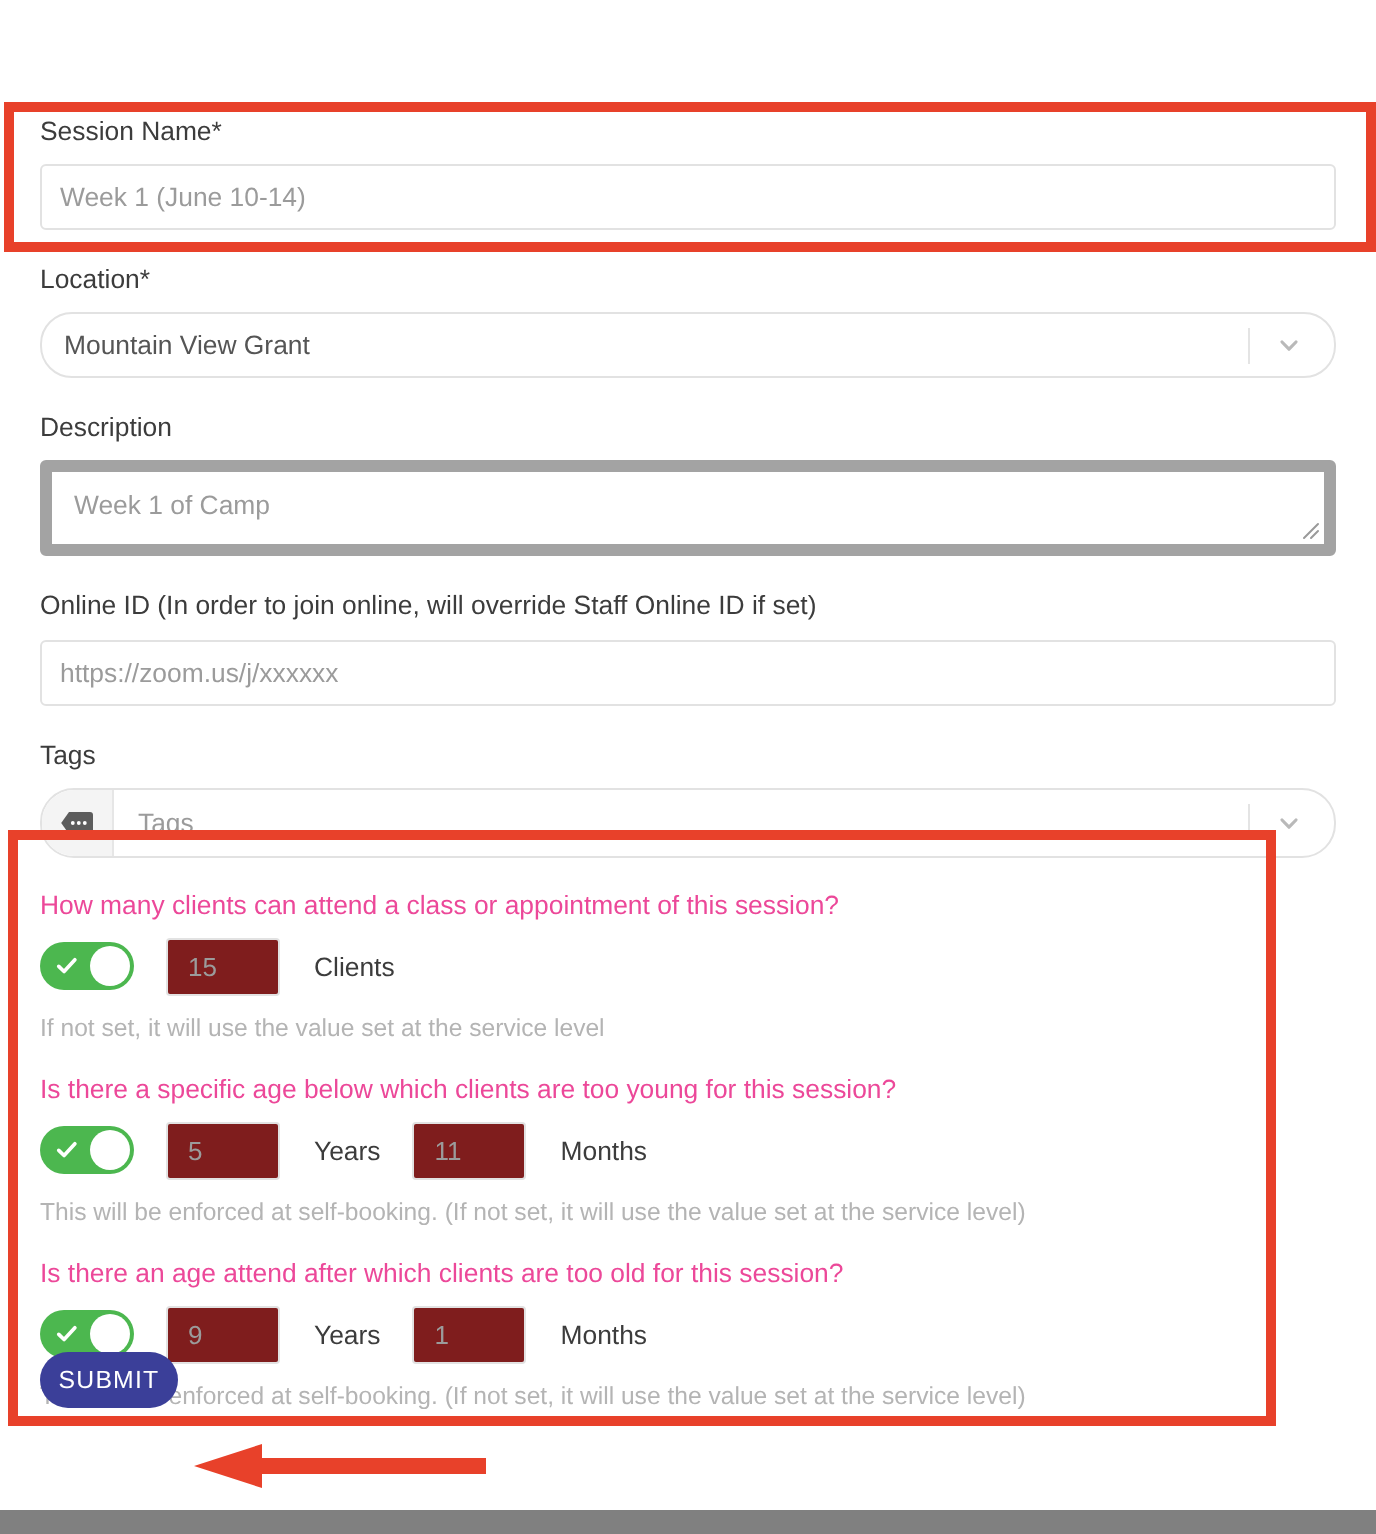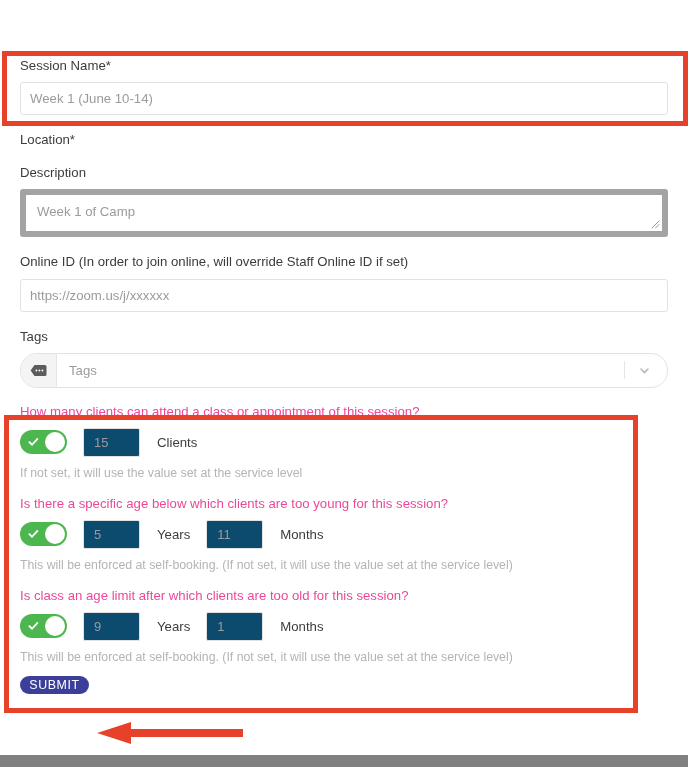--- a/index.html
+++ b/index.html
@@ -161,21 +161,21 @@
   .toggle .knob {
     position: absolute; right: 2px; top: 2px;
     width: 20px; height: 20px;
     border-radius: 50%;
     background: #ffffff;
   }
   .num-input {
     width: 57px; height: 29px;
     border: 1px solid #e2e2e2;
     border-radius: 2px;
-    background: #0c4a6e;
+    background: #7f1d1d;
     display: flex; align-items: center;
     padding-left: 10px;
     font-size: 13px;
     color: #9b9b9b;
     margin-left: 16px;
     flex: none;
   }
   .unit-label {
     font-size: 13.2px;
     color: #3c3c3c;
@@ -184,21 +184,21 @@
   }
   .helper {
     font-size: 12.3px;
     color: #b4b4b4;
     margin: 0 0 16px 0;
   }
 
   
   .submit-btn {
     position: absolute; left: 20px; top: 676px;
-    width: 69px; height: 18px;
+    width: 69px; height: 28px;
     background: #3b3f99;
     color: #ffffff;
     border: none;
     border-radius: 14px;
     font-size: 12.4px;
     letter-spacing: 0.6px;
     font-family: "Liberation Sans", sans-serif;
     cursor: pointer;
     display: flex; align-items: center; justify-content: center;
   }
@@ -232,20 +232,29 @@
 
   <div class="modal-body">
 
     <div class="field-block" style="padding-top:12px;">
       <div class="field-label">Session Name*</div>
       <div class="text-input">Week 1 (June 10-14)</div>
     </div>
 
     <div class="field-block">
       <div class="field-label">Location*</div>
+      <div class="select-box">
+        <span class="select-value">Mountain View Grant</span>
+        <span class="select-divider"></span>
+        <span class="chev">
+          <svg width="13" height="13" viewBox="0 0 13 13">
+              <path d="M3 5 L6.5 8.6 L10 5" fill="none" stroke="#b9b9b9" stroke-width="1.6" stroke-linecap="round" stroke-linejoin="round"></path>
+            </svg>
+        </span>
+      </div>
     </div>
 
     <div class="field-block">
       <div class="field-label">Description</div>
       <div class="textarea-box">
         <span>Week 1 of Camp</span>
         <span class="resize-grip">
           <svg width="12" height="12" viewBox="0 0 12 12">
             <path d="M11 4 L4 11 M11 7.5 L7.5 11" stroke="#9a9a9a" stroke-width="1" stroke-linecap="round"></path>
           </svg>
@@ -307,21 +316,21 @@
         </span>
         <span class="num-input">5</span>
         <span class="unit-label">Years</span>
         <span class="num-input">11</span>
         <span class="unit-label">Months</span>
       </div>
       <div class="helper">This will be enforced at self-booking. (If not set, it will use the value set at the service level)</div>
     </div>
 
     <div>
-      <div class="question">Is class an age limit after which clients are too old for this session?</div>
+      <div class="question">Is there an age attend after which clients are too old for this session?</div>
       <div class="toggle-row">
         <span class="toggle">
           <svg class="check" viewBox="0 0 12 12">
               <path d="M1.5 6.2 L4.4 9 L10.3 2.6" fill="none" stroke="#ffffff" stroke-width="2" stroke-linecap="round" stroke-linejoin="round"></path>
             </svg>
           <span class="knob"></span>
         </span>
         <span class="num-input">9</span>
         <span class="unit-label">Years</span>
         <span class="num-input">1</span>

